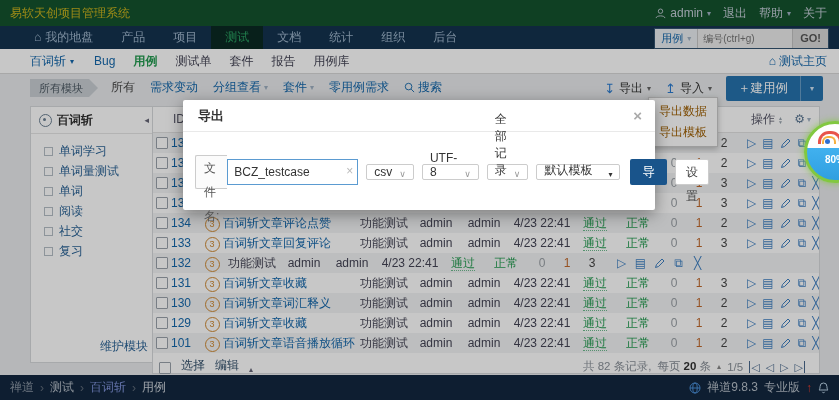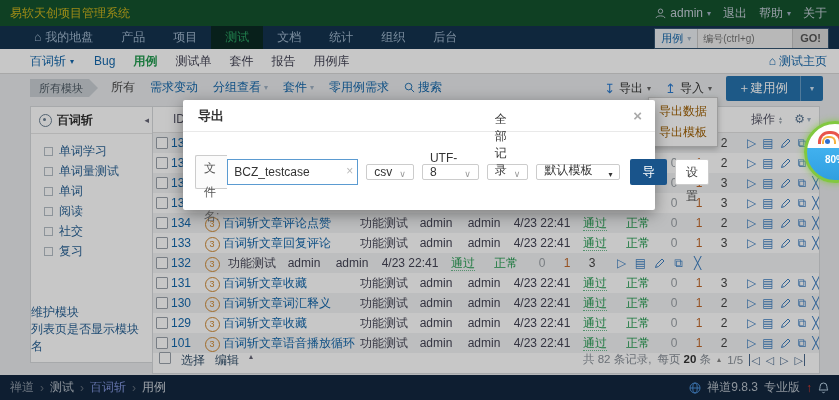--- a/index.html
+++ b/index.html
@@ -79,21 +79,21 @@
   .c-result{width:40px;text-align:center}
   .c-result span{color:#259b51;border-bottom:1px dotted #6dbb8f}
   .c-result span:empty{border:0}
   .c-status{width:46px;text-align:center;color:#259b51}
   .c-b{width:26px;text-align:center;color:#9aa0a6}
   .c-r{width:24px;text-align:center;color:#c06a2e}
   .c-s{width:26px;text-align:center;color:#444}
   .c-ops{flex:1;display:flex;align-items:center;gap:6px;padding-left:10px;color:#3e7fc1;font-size:12px}
   .op{width:13px;text-align:center;line-height:13px}
   .op svg{display:block;margin:0 auto}
-  .t-foot{position:absolute;left:0;right:0;top:245px;height:22px;display:flex;align-items:flex-start;gap:10px;padding-left:6px;color:#3a4f66}
+  .t-foot{position:absolute;left:0;right:0;top:245px;height:22px;display:flex;align-items:flex-end;gap:10px;padding-left:6px;color:#3a4f66}
   .t-foot .lbl{color:#33506b}
   .pager{margin-left:auto;display:flex;align-items:center;gap:6px;padding-right:14px;font-size:11.5px;color:#8a9199}
   .pager b{color:#333}
   .pg-nav{color:#49688c;font-size:11px;line-height:12px}
   .pg-nav.first{border-left:1px solid #49688c;padding-left:1px}
   .pg-nav.last{border-right:1px solid #49688c;padding-right:1px}
   
   .page-footer{position:absolute;left:0;right:0;bottom:0;height:25px;background:#13273f;display:flex;align-items:center;padding:0 10px;box-sizing:border-box;color:#b6bfc9}
   .crumbs{display:flex;align-items:center;gap:6px}
   .cr-sep{color:#5e6b79}
@@ -275,21 +275,20 @@
         <span class="box-icon"></span>
         <span>社交</span>
       </div>
       <div class="sb-item">
         <span class="box-icon"></span>
         <span>复习</span>
       </div>
     </div>
   <div class="sb-foot" id="sidebar-foot">
       <span class="sb-link">维护模块</span>
-      <span class="sb-link">列表页是否显示模块名</span>
     </div>
 </div>
 
 <div class="table-panel">
   <div class="t-head">
     <span class="h-id">
       <span>ID</span>
       <span class="sort"></span>
     </span>
     <span class="h-ops">

